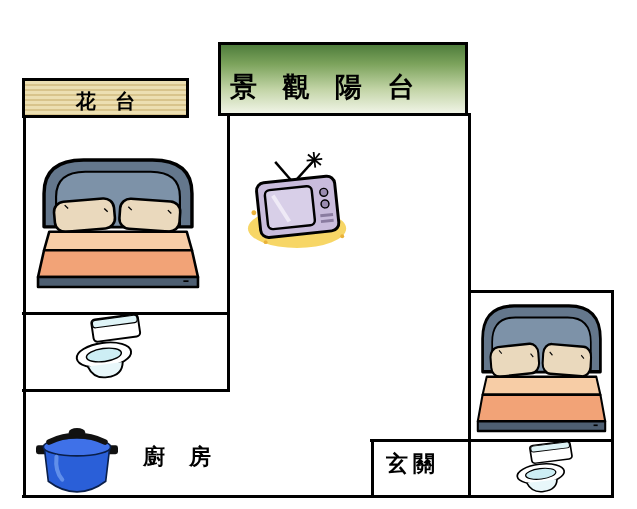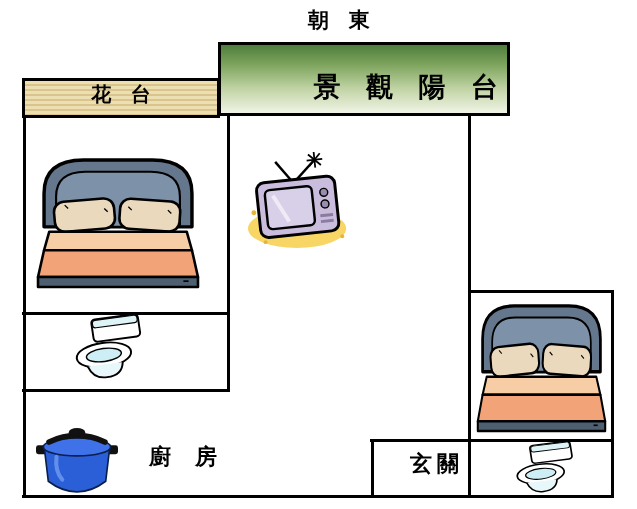--- a/index.html
+++ b/index.html
@@ -17,44 +17,44 @@
   .lbl {
     position:absolute;
     font-weight:bold;
     color:#000;
     white-space:nowrap;
     line-height:1.1;
   }
   .lbl.direction   { left:308px; top:8px;  font-size:21px; letter-spacing:7px; }
   .lbl.living      { left:362px; top:184px; font-size:22px; letter-spacing:7px; }
   .lbl.dining      { left:305px; top:329px; font-size:24px; letter-spacing:9px; }
-  .lbl.kitchen     { left:149px; top:445px; font-size:22px; letter-spacing:9px; }
-  .lbl.entrance    { left:386px; top:452px; font-size:22px; letter-spacing:5px;margin-left:24px; }
+  .lbl.kitchen     { left:143px; top:445px; font-size:22px; letter-spacing:9px; }
+  .lbl.entrance    { left:386px; top:452px; font-size:22px; letter-spacing:5px; }
 
   .balcony {
     position:absolute;
-    left:218px; top:42px; width:292px; height:74px;
+    left:218px; top:42px; width:250px; height:74px;
     border:3px solid #000;
     background:linear-gradient(to bottom, #4f7d3c 0%, #7ca35c 28%, #c2d4a6 65%, #f0f4e6 100%);
-    display:flex; align-items:center; justify-content:flex-end;
+    display:flex; align-items:center; justify-content:flex-start;
     padding-top:16px;
   }
   .balcony-text {
     font-weight:bold; font-size:27px; letter-spacing:9px; color:#000;
     text-indent:9px;
   }
 
   .flowerbed {
     position:absolute;
-    left:22px; top:78px; width:198px; height:40px;
+    left:22px; top:78px; width:167px; height:40px;
     border:3px solid #000;
     background:
       repeating-linear-gradient(180deg, #ecdfb2 0px, #ecdfb2 3px, #d8c48c 3px, #d8c48c 5px),
       #e6d6a6;
-    display:flex; align-items:flex-start; justify-content:center;
+    display:flex; align-items:flex-end; justify-content:center;
   }
   .flowerbed-text {
     font-weight:bold; font-size:20px; letter-spacing:7px; color:#000;
     text-indent:7px;
   }
 
   .walls {
     position:absolute; left:0; top:0; width:637px; height:509px;
     pointer-events:none;
   }
@@ -132,21 +132,20 @@
       <ellipse cx="50" cy="28" rx="41" ry="11" fill="#3f71e8" stroke="#0a1f4a" stroke-width="2"></ellipse>
       <path d="M16,22 Q50,6 84,22" fill="none" stroke="#111" stroke-width="7" stroke-linecap="round"></path>
       <ellipse cx="50" cy="10" rx="10" ry="5" fill="#111"></ellipse>
       <path d="M25,40 Q23,58 32,68" fill="none" stroke="#6f9bef" stroke-width="5" stroke-linecap="round" opacity="0.8"></path>
     </g>
   </defs>
 </svg>
 
 <div class="canvas">
 
-  <div class="lbl direction">朝 東</div>
 
   <div class="balcony">
     <span class="balcony-text">景 觀 陽 台</span>
   </div>
 
   <div class="flowerbed">
     <span class="flowerbed-text">花 台</span>
   </div>
 
   <svg class="walls" width="637" height="509" shape-rendering="crispEdges">

